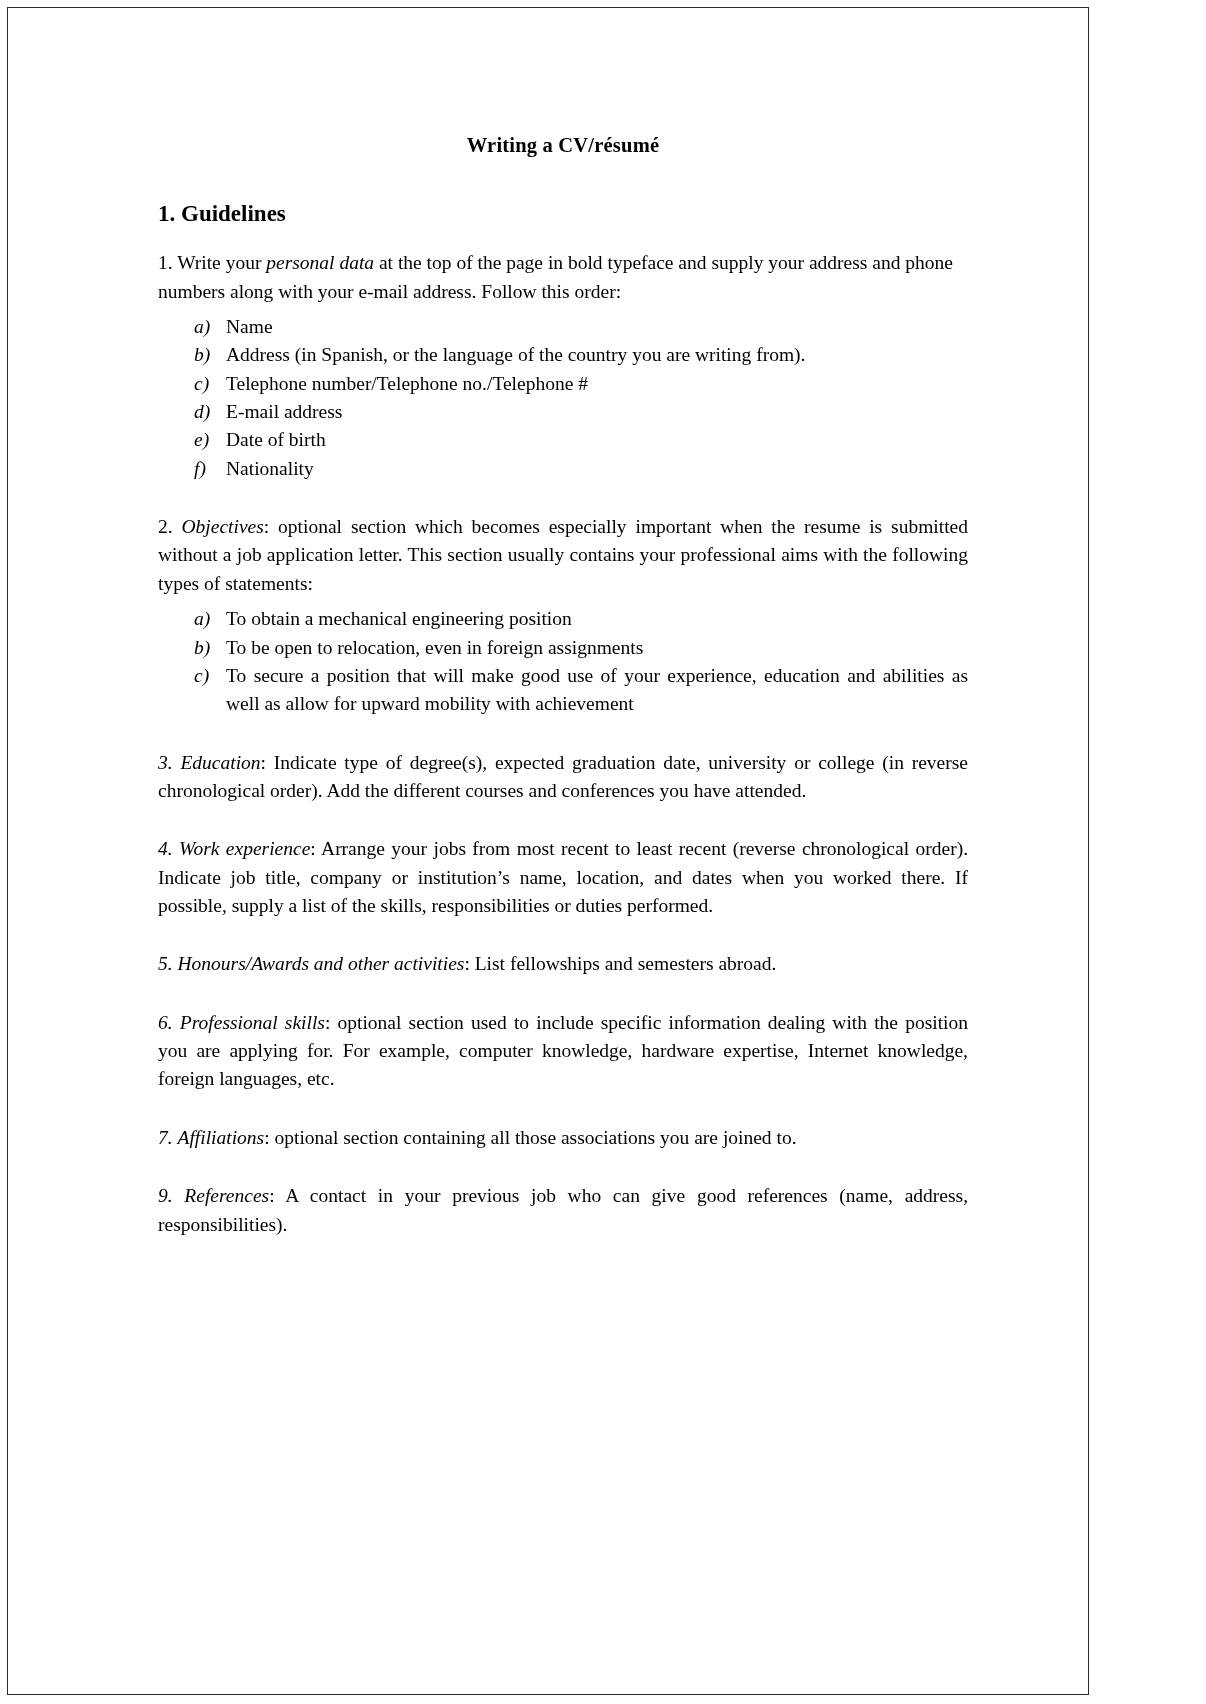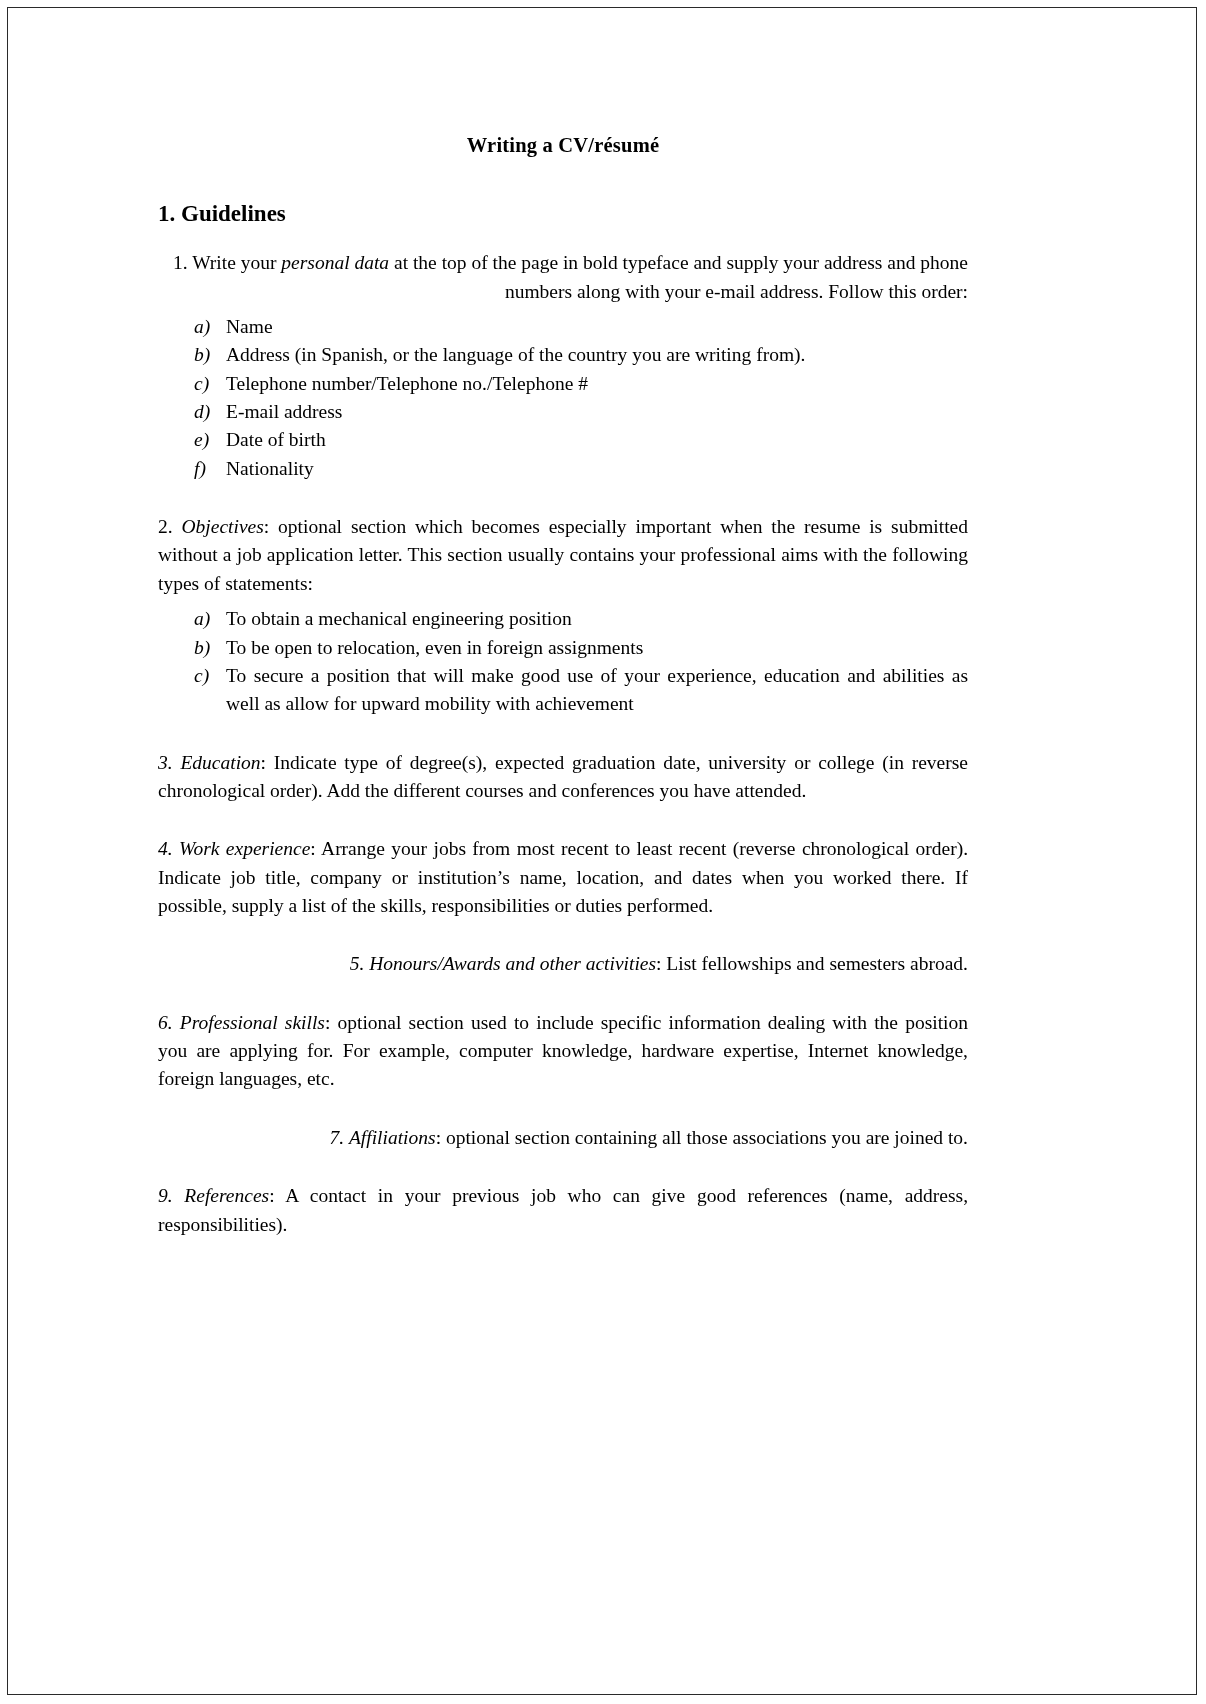--- a/index.html
+++ b/index.html
@@ -13,21 +13,21 @@
     font-family: "Liberation Serif", "DejaVu Serif", serif;
     color: #000000;
     overflow: hidden;
   }
 
   
   .page {
     position: absolute;
     left: 7px;
     top: 7px;
-    width: 1190px;
+    width: 1082px;
     height: 1688px;
     background: #ffffff;
     border: 1px solid #2a2a2a;
     box-sizing: border-box;
     overflow: hidden;
   }
 
   .content {
     position: absolute;
     left: 150px;
@@ -52,21 +52,21 @@
   }
 
   .para {
     font-size: 19.5px;
     line-height: 1.455;
     margin: 0 0 7px 0;
     text-align: justify;
     text-justify: inter-word;
   }
   .para.nojust {
-    text-align: right;
+    text-align: left;
   }
   .para-gap {
     margin-top: 30px;
   }
 
   .num {
     font-style: normal;
   }
   .it {
     font-style: italic;

